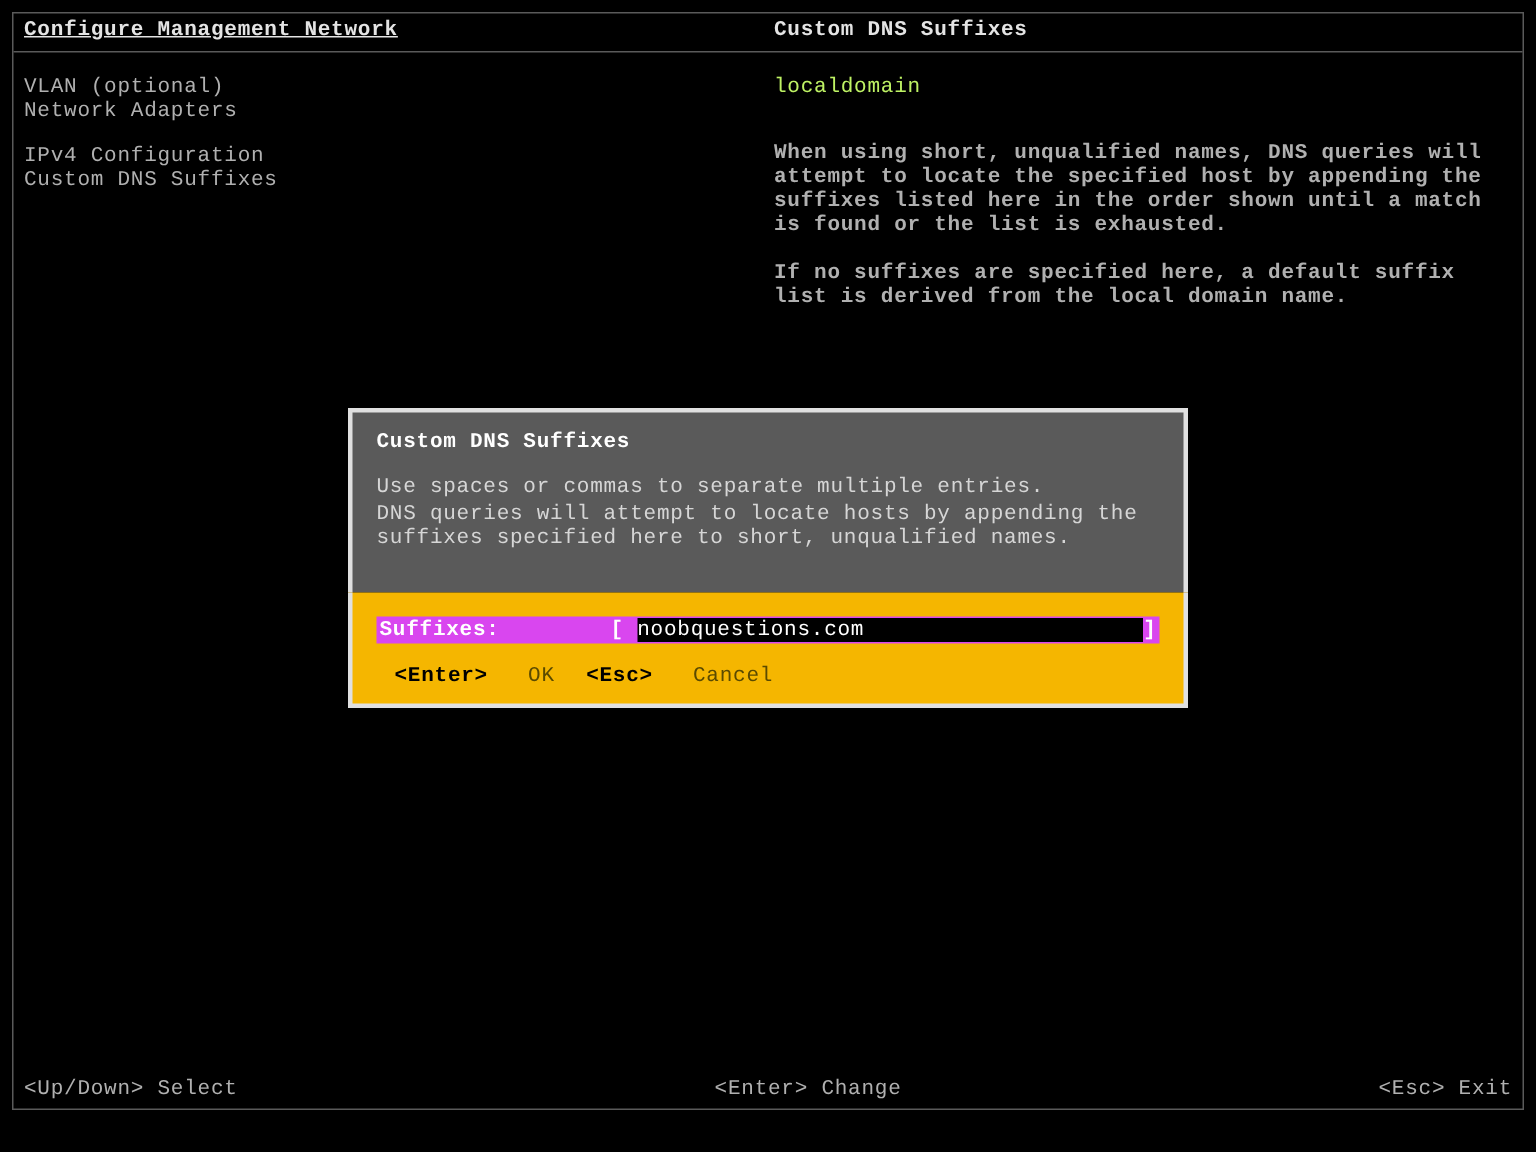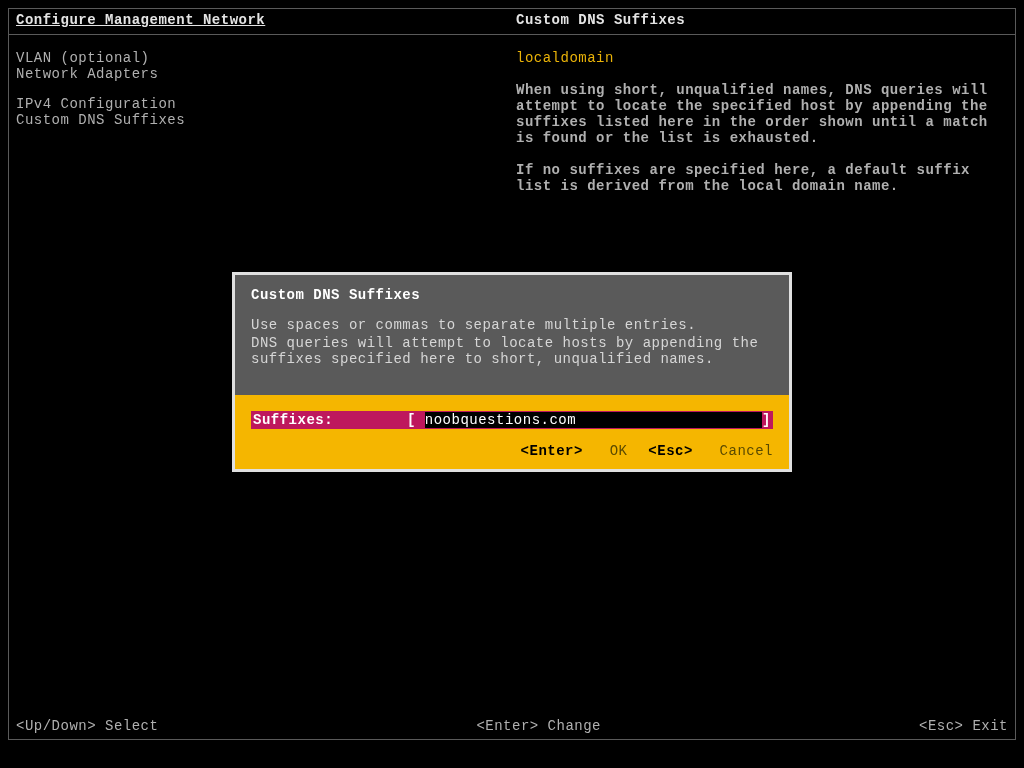--- a/index.html
+++ b/index.html
@@ -71,22 +71,22 @@
   }
   .right-pane {
     position: absolute;
     top: 50px;
     left: 516px;
     width: 480px;
     color: #b0b0b0;
     line-height: 16px;
   }
   .right-heading {
-    color: #eab308;
-    margin-bottom: 16px;
+    color: #bef264;
+    margin-bottom: 28px;
   }
   .right-para {
     margin-bottom: 16px;
     font-weight: bold;
   }
   
   .footer-hints {
     position: absolute;
     left: 16px;
     right: 16px;
@@ -134,21 +134,21 @@
   .dialog-text.last { margin-bottom: 2px; }
   .dialog-bottom {
     background: #f5b600;
     border-left: 3px solid #e0e0e0;
     border-right: 3px solid #e0e0e0;
     border-bottom: 3px solid #e0e0e0;
     padding: 16px 16px 10px 16px;
     box-sizing: border-box;
   }
   .field-row {
-    background: #be185d;
+    background: #d946ef;
     color: #fff;
     padding: 0 2px;
     display: flex;
     align-items: center;
     height: 18px;
     font-weight: bold;
     margin-bottom: 14px;
   }
   .field-label {
     flex: 0 0 154px;
@@ -164,21 +164,21 @@
     color: #fff;
     border: none;
     outline: none;
     font-family: inherit;
     font-size: inherit;
     letter-spacing: inherit;
     padding: 0;
     height: 16px;
   }
   .dialog-actions {
-    text-align: right;
+    text-align: left;
     color: #000;
     font-weight: bold;
   }
   .dialog-actions .key {
     color: #000;
     font-weight: bold;
   }
   .dialog-actions .label {
     color: #5a4a00;
     font-weight: normal;

